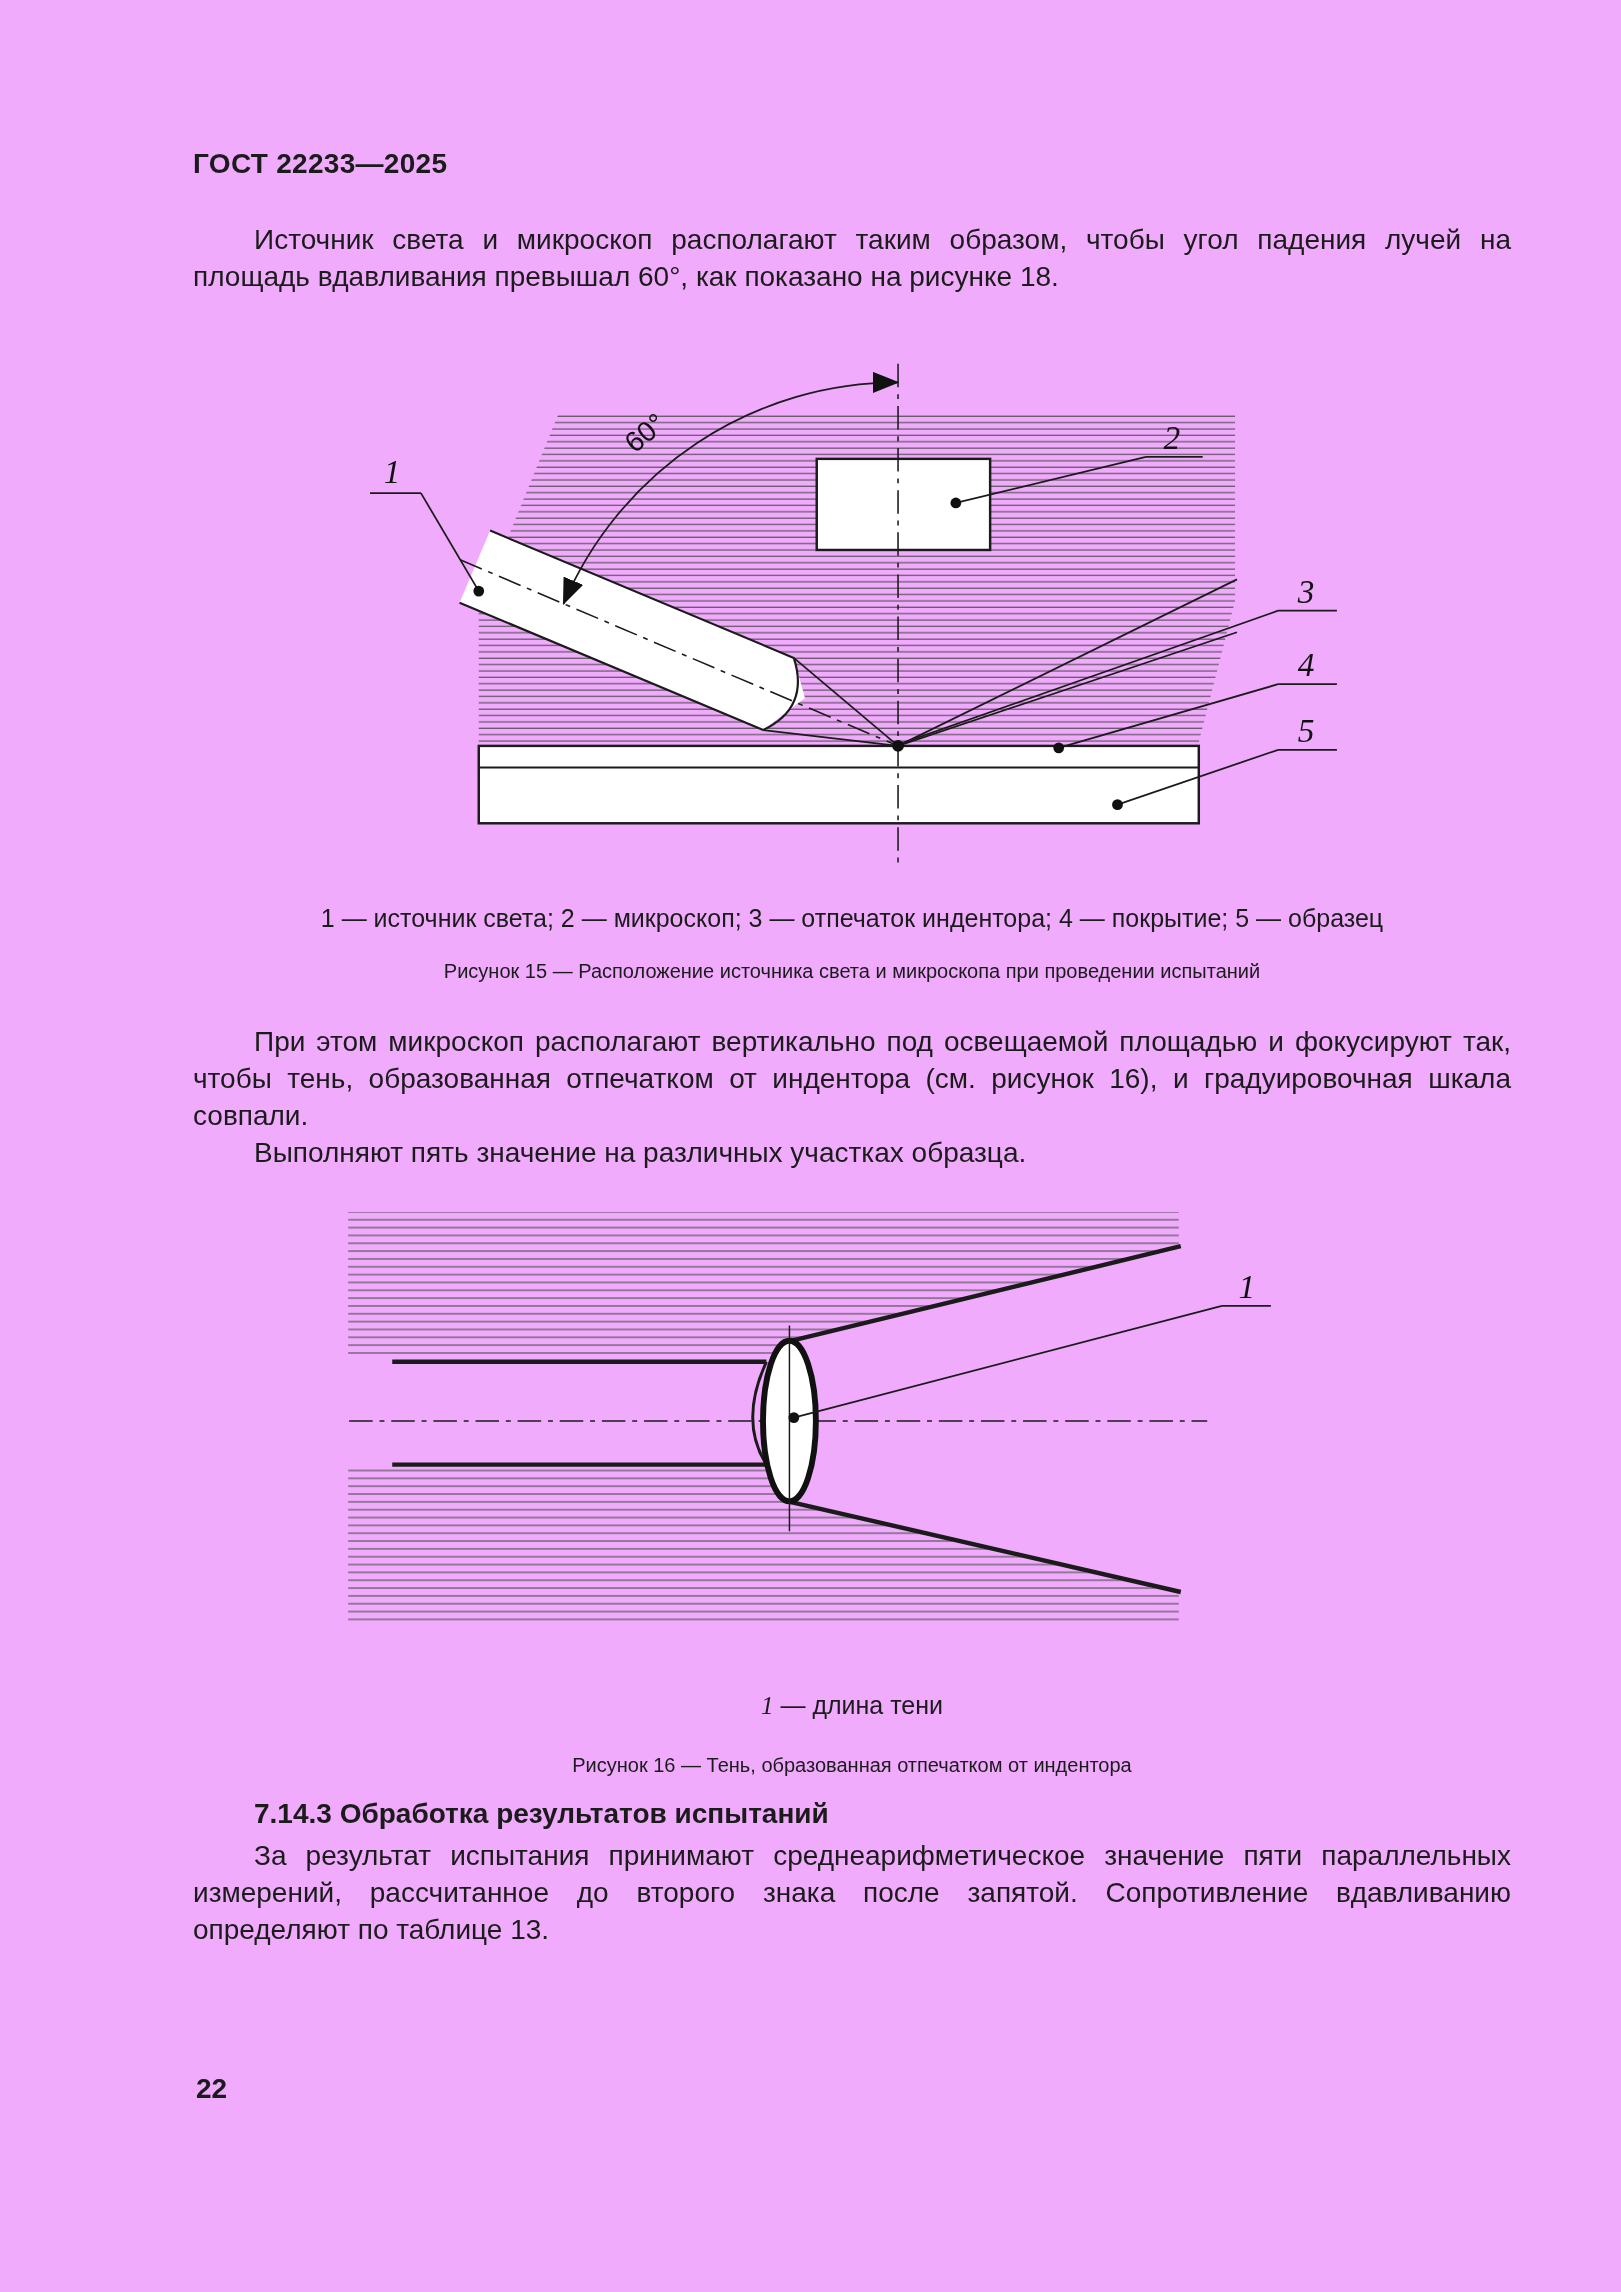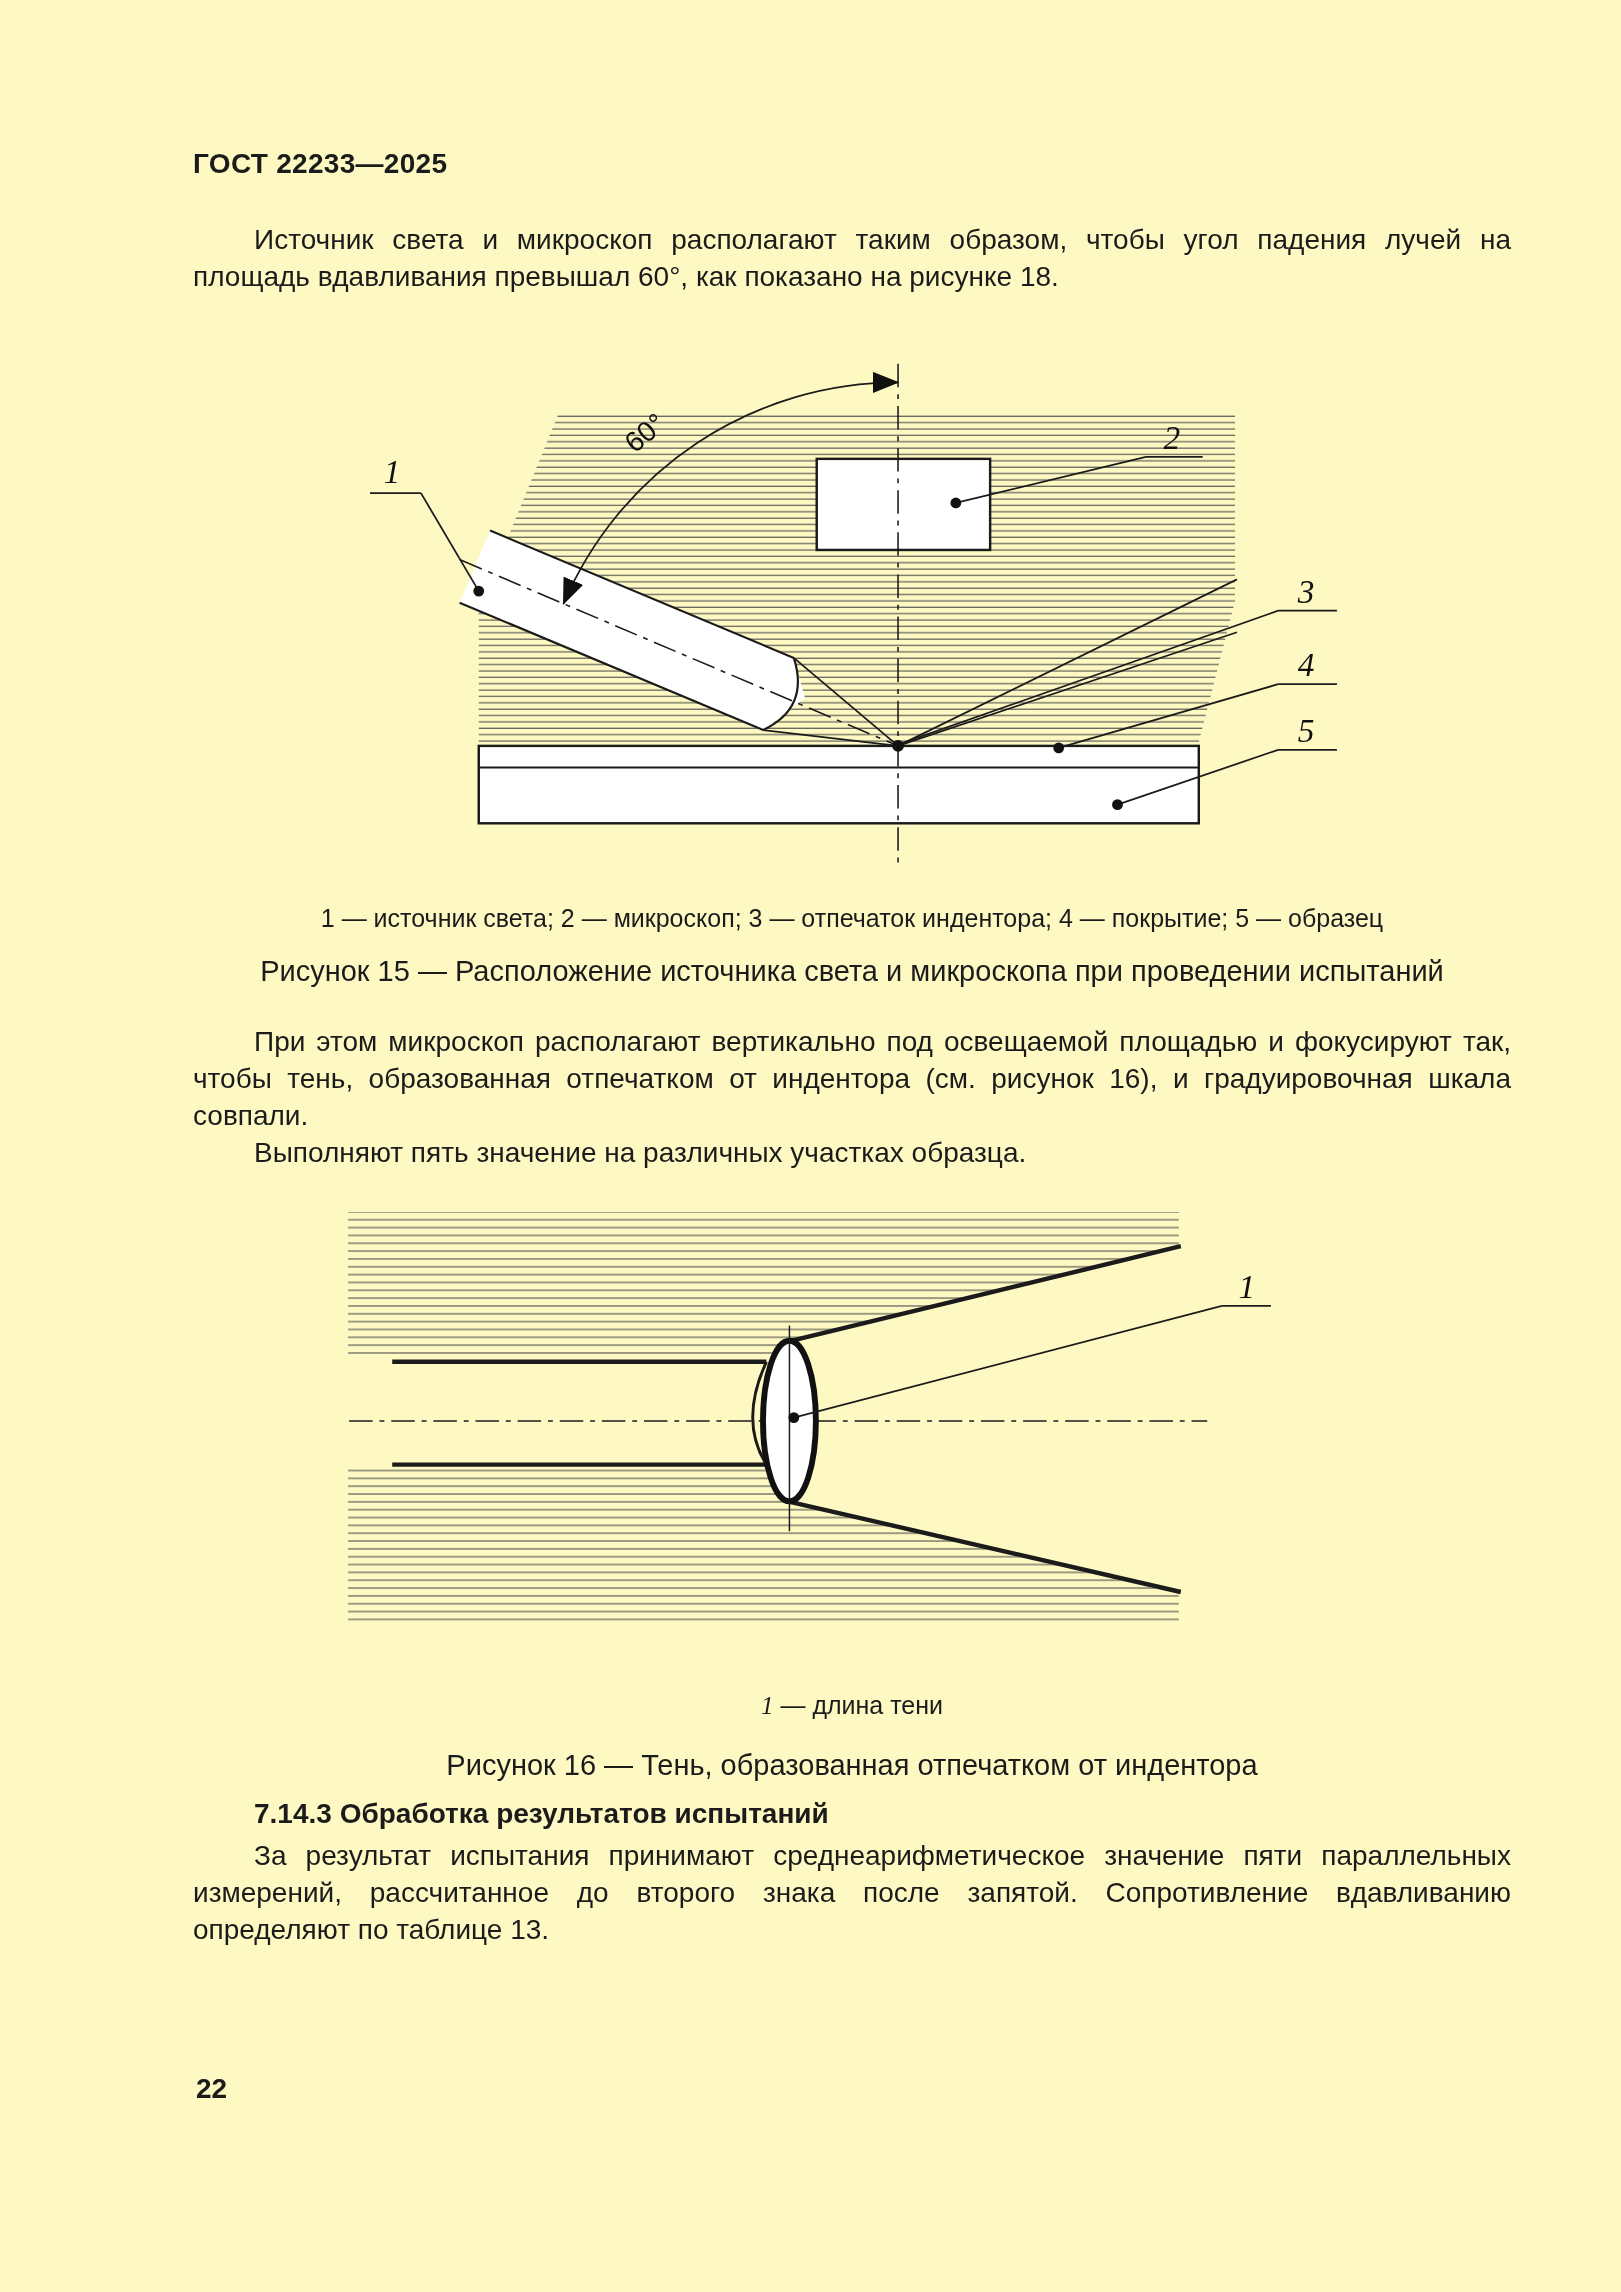--- a/index.html
+++ b/index.html
@@ -1,36 +1,36 @@
 <!DOCTYPE html>
 <html><head>
 <meta charset="utf-8">
 <style>
   * { margin:0; padding:0; box-sizing:border-box; }
   html,body { background:#ffffff; }
   .page {
     position:relative;
     width:1621px; height:2293px;
-    background:#fef9c3;
+    background:#f0abfc;
     color:#1b1b1b;
     font-family:"Liberation Sans", sans-serif;
     font-size:28px; line-height:37px;
     padding:145px 110px 0 193px;
     overflow:hidden;
   }
   .doc-header { font-weight:bold; letter-spacing:0.3px; }
   .para { text-align:justify; text-indent:61px; margin-top:39px; }
   .para.mt0 { margin-top:0; }
   .fig-wrap { width:-moz-fit-content; width:fit-content; margin:0 auto; }
   .fig15-wrap { margin-top:61px; }
   .fig16-wrap { margin-top:37px; transform:translateX(-42px); }
   .legend { text-align:center; font-size:25px; line-height:31px; }
   .legend15 { margin-top:17.6px; }
   .legend16 { margin-top:51px; }
-  .caption { text-align:center; font-size:29px; line-height:33px; }
+  .caption { text-align:center; font-size:20px; line-height:33px; }
   .caption15 { margin-top:21.6px; }
   .caption16 { margin-top:27.4px; }
   .p2 { margin-top:35px; }
   .section-heading { font-weight:bold; text-indent:61px; margin-top:13px; }
   .p4 { margin-top:5.9px; }
   .page-number { position:absolute; left:196px; top:2070px;font-weight:bold; }
   .it { font-style:italic; font-family:"Liberation Serif", serif; }
   svg { display:block; }
   svg text.callout {
     font-family:"Liberation Serif", serif;

